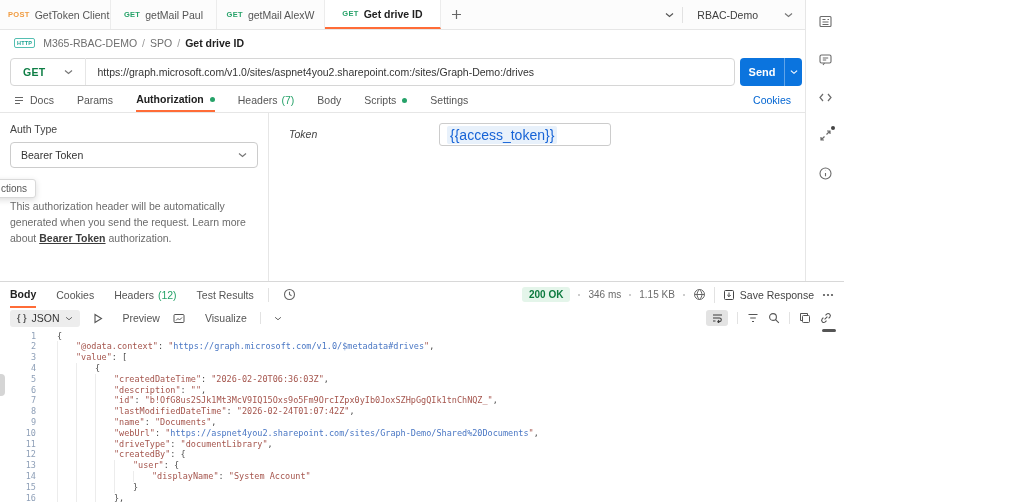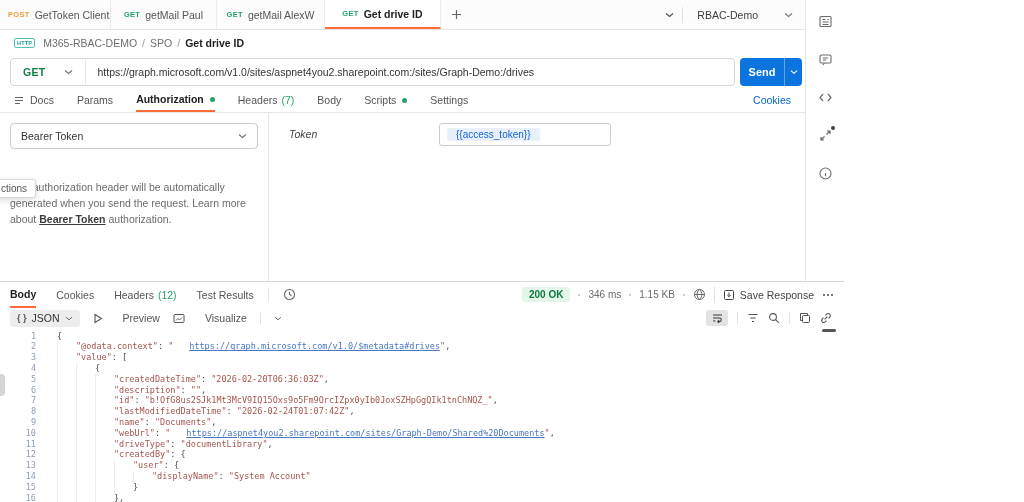--- a/index.html
+++ b/index.html
@@ -74,21 +74,21 @@
   .auth-select { height:26px; border:1px solid #ccc; border-radius:4px; display:flex; align-items:center;
                  justify-content:space-between; padding:0 10px; cursor:pointer; color:#333; background:#fff; }
   .auth-desc { margin-top:30px; color:#6b6b6b; line-height:16px; width:248px; }
   .auth-desc .link-ul { color:#3b3b3b; text-decoration:underline; font-weight:600; cursor:pointer; }
   .side-tooltip { position:absolute; left:-8px; top:66px; background:#fff; border:1px solid #d9d9d9; border-radius:3px;
                   box-shadow:0 2px 6px rgba(0,0,0,.14); padding:3px 8px; font-size:10px; color:#555; z-index:6; }
   .auth-right { flex:1 1 auto; padding-top:10px; display:flex; align-items:flex-start; }
   .token-label { flex:0 0 170px; padding-left:20px; color:#444; line-height:23px;font-style:italic; }
   .token-input { width:172px; height:23px; border:1px solid #ccc; border-radius:3px; display:flex; align-items:center;
                  padding:0 7px; cursor:text; background:#fff; }
-  .token-var { background:#e8f1fb; color:#1663d6; font-size:10px; padding:1px 9px; border-radius:2px; }
+  .token-var { background:#e8f1fb; color:#1663d6; font-size:14px; padding:1px 3px; border-radius:2px; }
 
   
   .resp-zone { height:221px; border-top:1px solid #d8d8d8; display:flex; flex-direction:column; }
   .resp-header { height:26px; display:flex; align-items:stretch; padding:0 10px; }
   .resp-tabs { display:flex; align-items:stretch; gap:20px; }
   .resp-tab { display:flex; align-items:center; gap:4px; color:#555; cursor:pointer; }
   .resp-tab.active { color:#212121; font-weight:600; border-bottom:2px solid #ff6c37; }
   .hist-wrap { display:flex; align-items:center; margin-left:14px; gap:14px; }
   .hist-wrap .vdiv { height:14px; }
   .resp-meta { margin-left:auto; display:flex; align-items:center; gap:8px; color:#6b6b6b; font-size:10px; }
@@ -110,21 +110,21 @@
 
   
   .code-area { flex:1 1 auto; position:relative; padding-top:2px; overflow:hidden;
                font-family:"DejaVu Sans Mono", monospace; font-size:8.5px; }
   .code-line { display:flex; align-items:stretch; height:10.8px; line-height:10.8px; white-space:pre; }
   .ln { flex:0 0 36px; text-align:right; color:#8fa0b8; margin-right:21px; user-select:none; }
   .guide { flex:0 0 19px; border-left:1px solid #ececec; }
   .tok-p { color:#4a4a4a; }
   .tok-k { color:#a5554d; }
   .tok-s { color:#a5554d; }
-  .tok-l { color:#4a77c4; text-decoration:underline; cursor:pointer;margin-left:16px; }
+  .tok-l { color:#4a77c4; cursor:pointer; }
   .code-scroll-thumb { position:absolute; right:8px; top:0px; width:14px; height:3px; background:#555; border-radius:2px; }
 
   .sidebar-handle { position:absolute; left:0; top:374px; width:5px; height:22px; background:#d5d5d5;
                     border-radius:0 4px 4px 0; z-index:7; cursor:pointer; }
   svg { display:block; }
 </style>
 </head>
 <body>
 
 <div class="app">
@@ -226,20 +226,21 @@
           <span class="mod-dot"></span>
         </div>
         <div class="rtab">
           <span>Settings</span>
         </div>
         <div class="cookies-link">Cookies</div>
       </div>
 
       <div class="auth-area">
         <div class="auth-left">
+          <div class="auth-type-label">Auth Type</div>
           <div class="auth-select">
             <span>Bearer Token</span>
             <svg width="9" height="6" viewBox="0 0 9 6" fill="none" stroke="#777" stroke-width="1.2">
                 <path d="M1 1.5l3.5 3L8 1.5"></path>
               </svg>
           </div>
           <div class="auth-desc"><span>This authorization header will be automatically generated when you send the request. Learn more about </span><span class="link-ul">Bearer Token</span><span> authorization.</span></div>
           <div class="side-tooltip">ctions</div>
         </div>
         <div class="auth-right">

